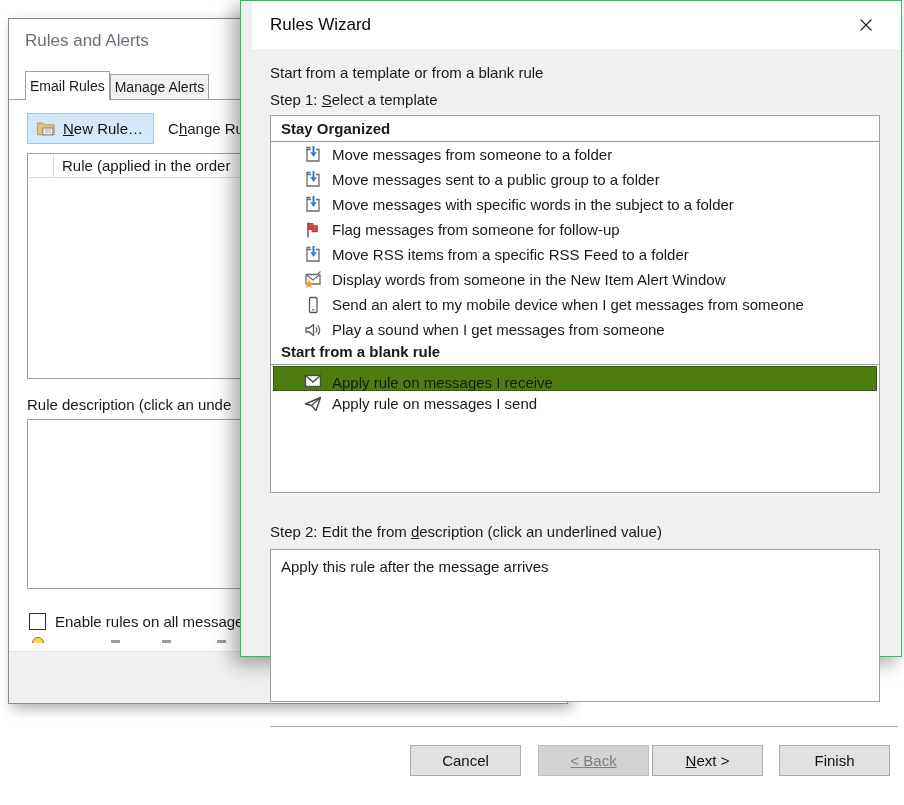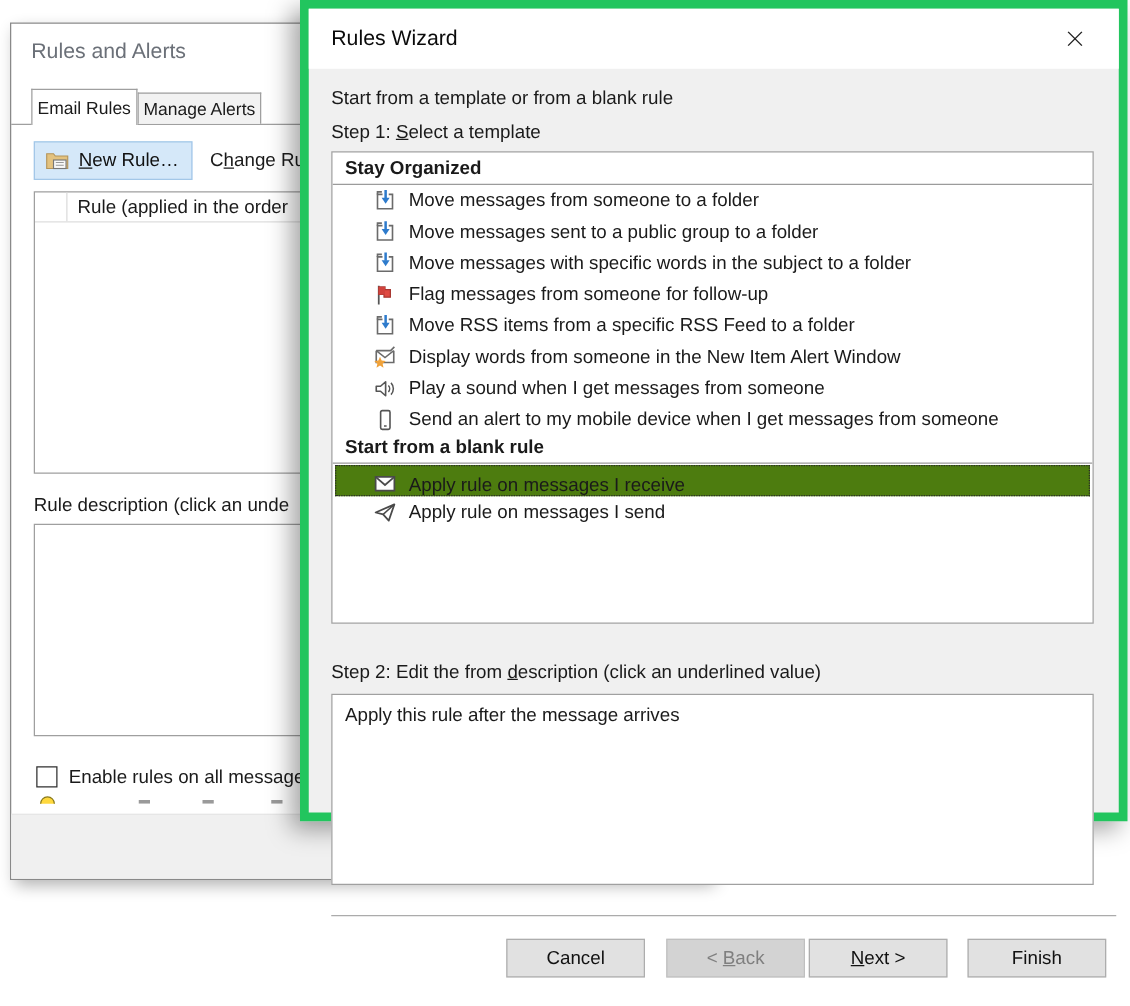--- a/index.html
+++ b/index.html
@@ -27,42 +27,42 @@
   .desc-box { margin:6px 0 0 18px; width:525px; height:170px; border:1px solid #9f9f9f; background:#fff; }
   .chk-row { display:flex; align-items:center; gap:9px; margin:24px 0 0 20px; font-size:15px; white-space:nowrap; }
   .chk { width:17px; height:17px; border:1px solid #2f2f2f; background:#fff; flex:none; }
   .clip-row { margin:4px 0 0 22px; height:9px; overflow:hidden; display:flex; align-items:flex-start; }
   .clip-row svg { flex:none; }
   .mark { width:9px; height:3px; background:#9a9a9a; margin-top:6px; }
   .alerts-footer { position:absolute; left:0; right:0; bottom:0; height:52px; background:#f0f0f0; border-top:1px solid #e6e6e6; }
 
   
   .wizard { position:absolute; left:240px; top:0; width:662px; height:657px; background:#f0f0f0;
-            border:7px solid #22c55e; box-shadow:-7px 7px 18px rgba(0,0,0,.35); z-index:5; }
+            border:1px solid #22c55e; box-shadow:-7px 7px 18px rgba(0,0,0,.35); z-index:5;padding-left:11px; }
   .wiz-titlebar { height:48px; background:#fff; display:flex; align-items:center; justify-content:space-between;
                   padding:0 20px 0 18px; }
   .wiz-title { font-size:17px; color:#0a0a0a; }
   .wiz-close { display:flex; align-items:center; justify-content:center; width:30px; height:30px; cursor:default; }
   .wiz-body { padding:14px 0 0 18px; }
   .intro { font-size:15px; line-height:20px; }
   .step-label { font-size:15px; line-height:20px; margin-top:7px; }
   .tpl-list { margin-top:5px; width:610px; height:378px; border:1px solid #a0a0a0; background:#fff; overflow:hidden; padding-top:3px; }
   .tpl-hdr { font-weight:bold; font-size:15px; padding:1px 0 4px 10px; border-bottom:1px solid #9b9b9b; }
   .tpl-item { display:flex; align-items:center; height:25px; padding-left:32px; font-size:15px; gap:9px; cursor:default; }
   .tpl-item.selected { background:#4d7c0f; outline:1px dotted #2b2b2b; outline-offset:-1px; margin:1px 2px 0 2px; padding-left:30px;align-items:flex-end; }
   .li-icon { width:20px; height:20px; flex:none; }
   .step2-label { margin-top:29px; }
   .desc2 { margin-top:7px; width:610px; height:153px; border:1px solid #a0a0a0; background:#fff;
            font-size:15px; padding:8px 10px; }
   .sep { margin-top:24px; width:628px; height:1px; background:#ababab; }
   .btn-row { margin-top:18px; width:620px; display:flex; justify-content:flex-end; }
   .btn { width:111px; height:31px; font-size:15px; font-family:inherit; color:#111;
          background:#e1e1e1; border:1px solid #adadad; cursor:default; }
   .btn.is-disabled { background:#d3d3d3; border-color:#c0c0c0; color:#7f7f7f; }
-  .mr17 { margin-right:17px; } .mr3 { margin-right:3px; } .mr16 { margin-right:16px; }
+  .mr17 { margin-right:17px; } .mr3 { margin-right:3px;text-decoration:underline; } .mr16 { margin-right:16px; }
 </style>
 </head>
 <body>
 
 <svg width="0" height="0" style="position:absolute">
   <defs>
     <symbol id="i-move" viewBox="0 0 20 20">
       <path d="M8 4.5H4V16h12V4.5h-3" fill="none" stroke="#6b6b6b" stroke-width="1.3"></path>
       <path d="M4 4.5v-2h3.5" fill="none" stroke="#6b6b6b" stroke-width="1.3"></path>
       <line x1="10.5" y1="1" x2="10.5" y2="7.6" stroke="#2e7bcc" stroke-width="2"></line>
@@ -208,29 +208,29 @@
         </div>
 
         <div class="tpl-item">
           <svg class="li-icon">
               <use href="#i-mailstar"></use>
             </svg>
           <span>Display words from someone in the New Item Alert Window</span>
         </div>
         <div class="tpl-item">
           <svg class="li-icon">
+              <use href="#i-phone"></use>
+            </svg>
+          <span>Send an alert to my mobile device when I get messages from someone</span>
+        </div>
+        <div class="tpl-item">
+          <svg class="li-icon">
               <use href="#i-sound"></use>
             </svg>
           <span>Play a sound when I get messages from someone</span>
-        </div>
-        <div class="tpl-item">
-          <svg class="li-icon">
-              <use href="#i-phone"></use>
-            </svg>
-          <span>Send an alert to my mobile device when I get messages from someone</span>
         </div>
 
         <div class="tpl-hdr">Start from a blank rule</div>
         <div class="tpl-item selected">
           <svg class="li-icon">
               <use href="#i-mail"></use>
             </svg>
           <span>Apply rule on messages I receive</span>
         </div>
         <div class="tpl-item">

